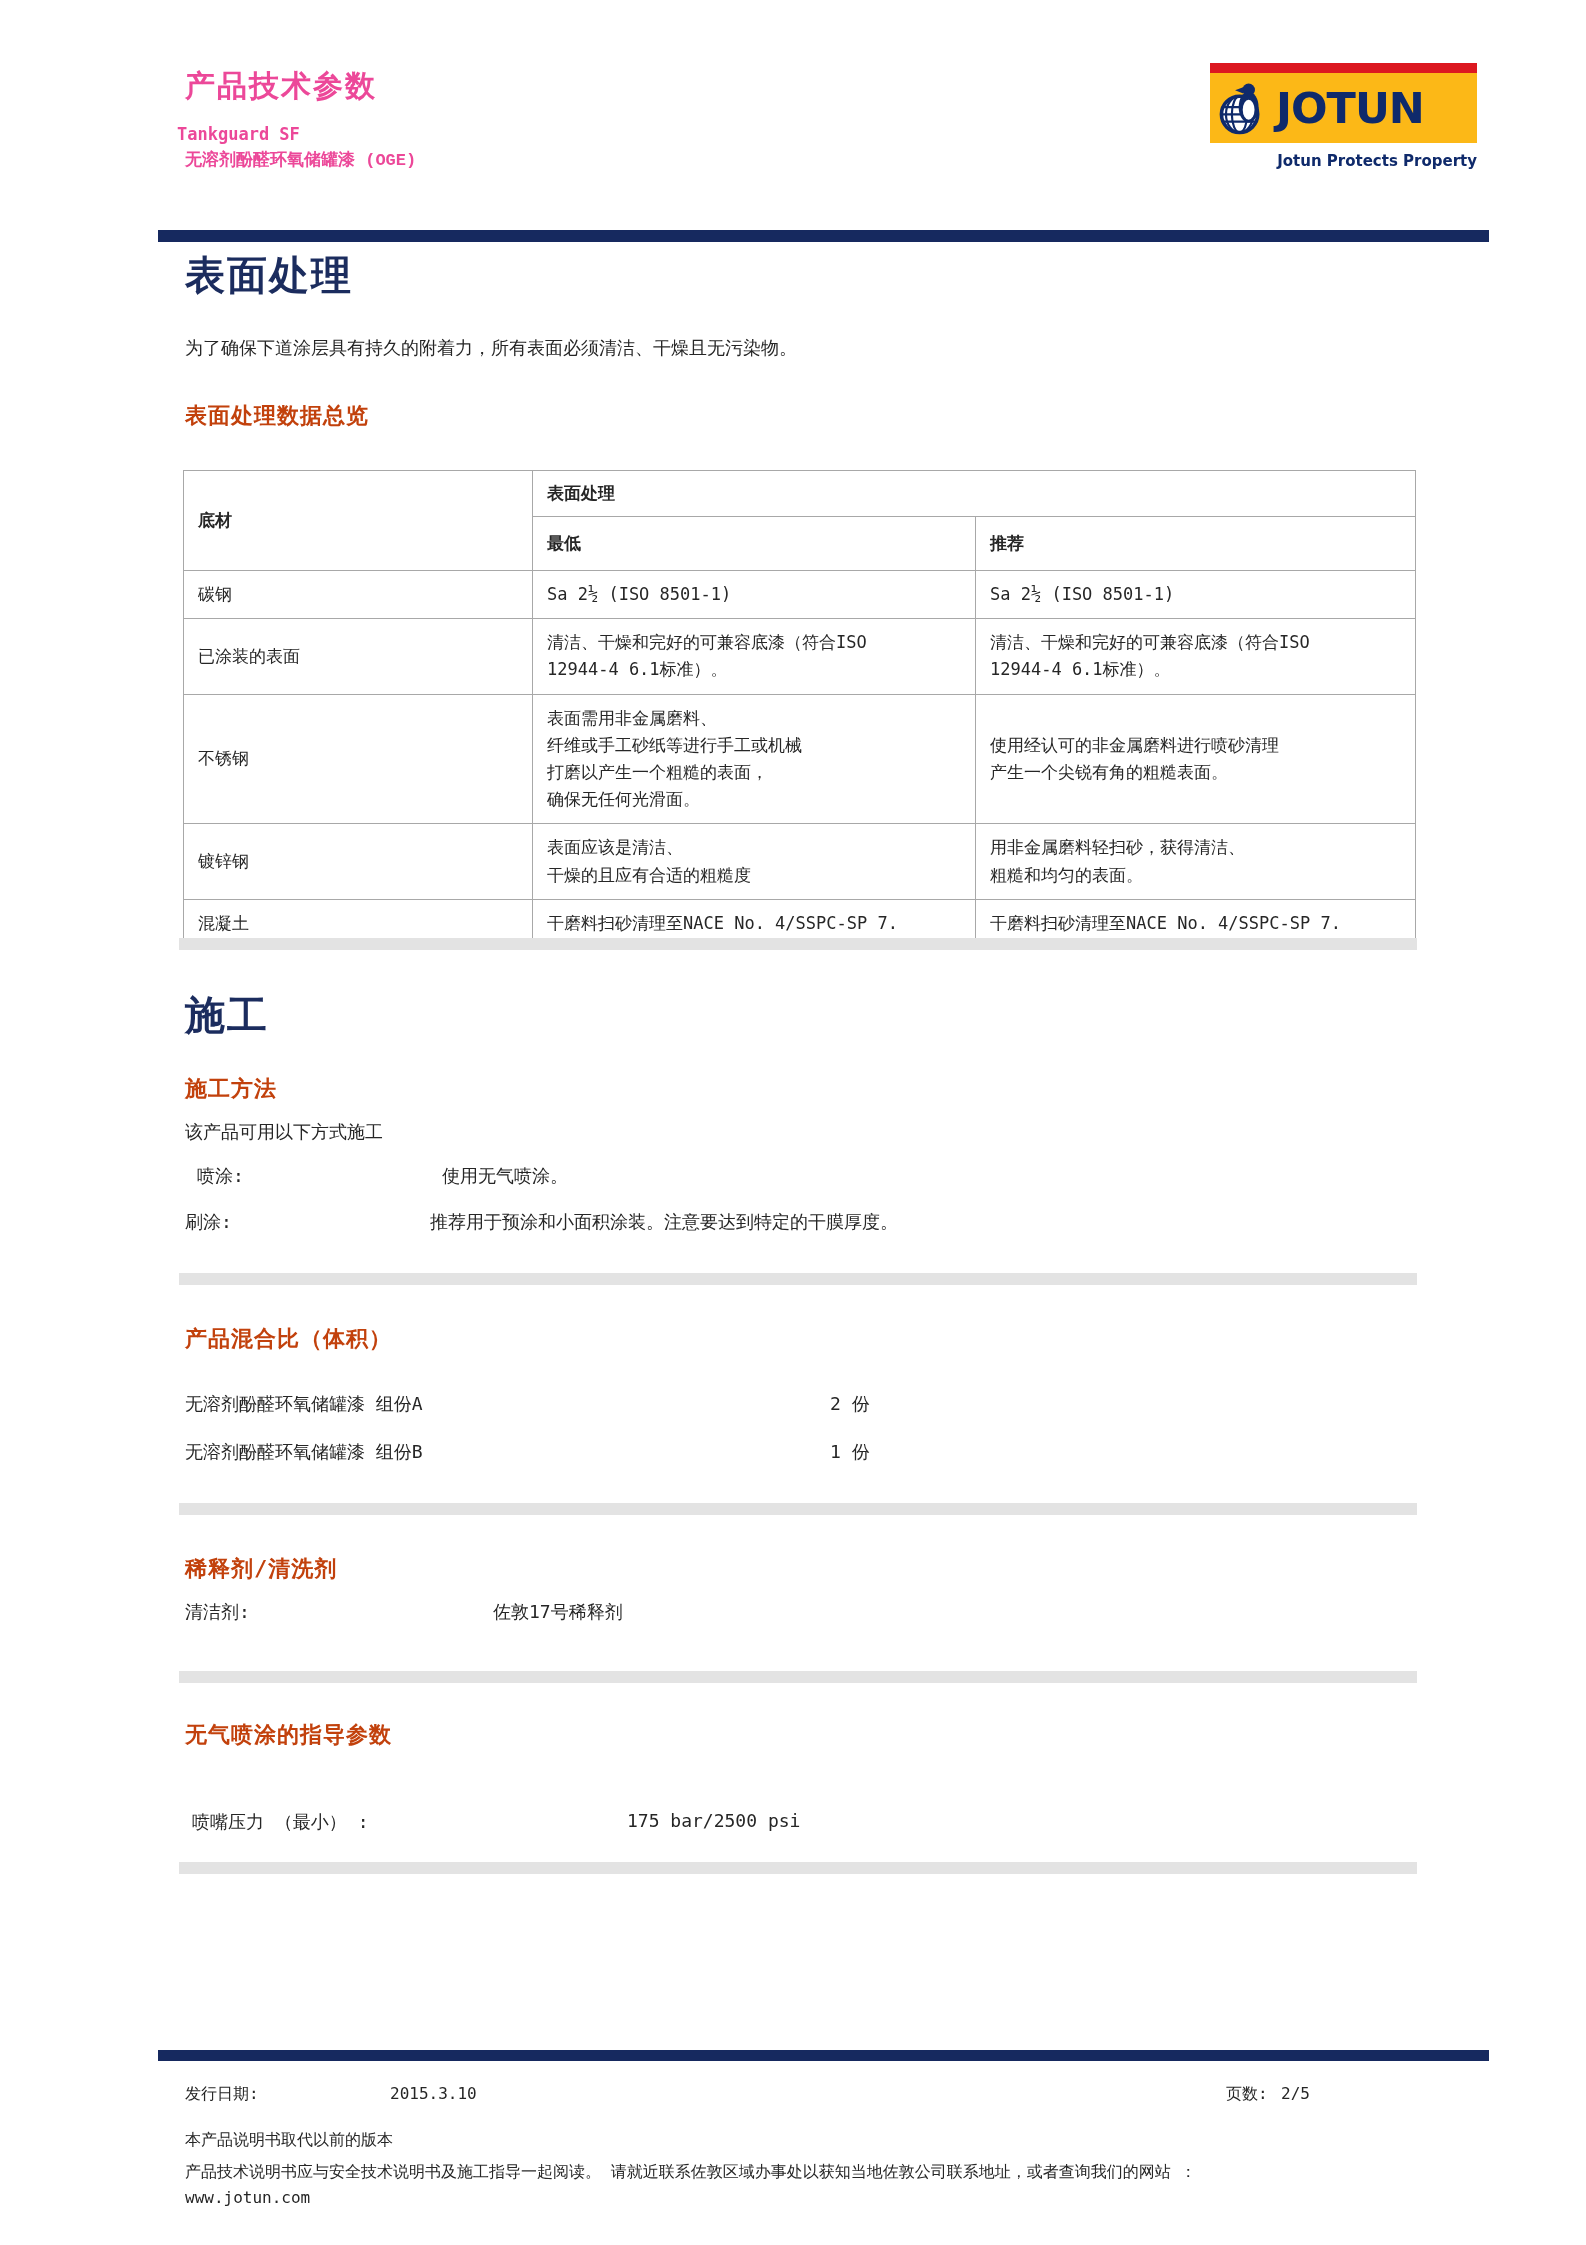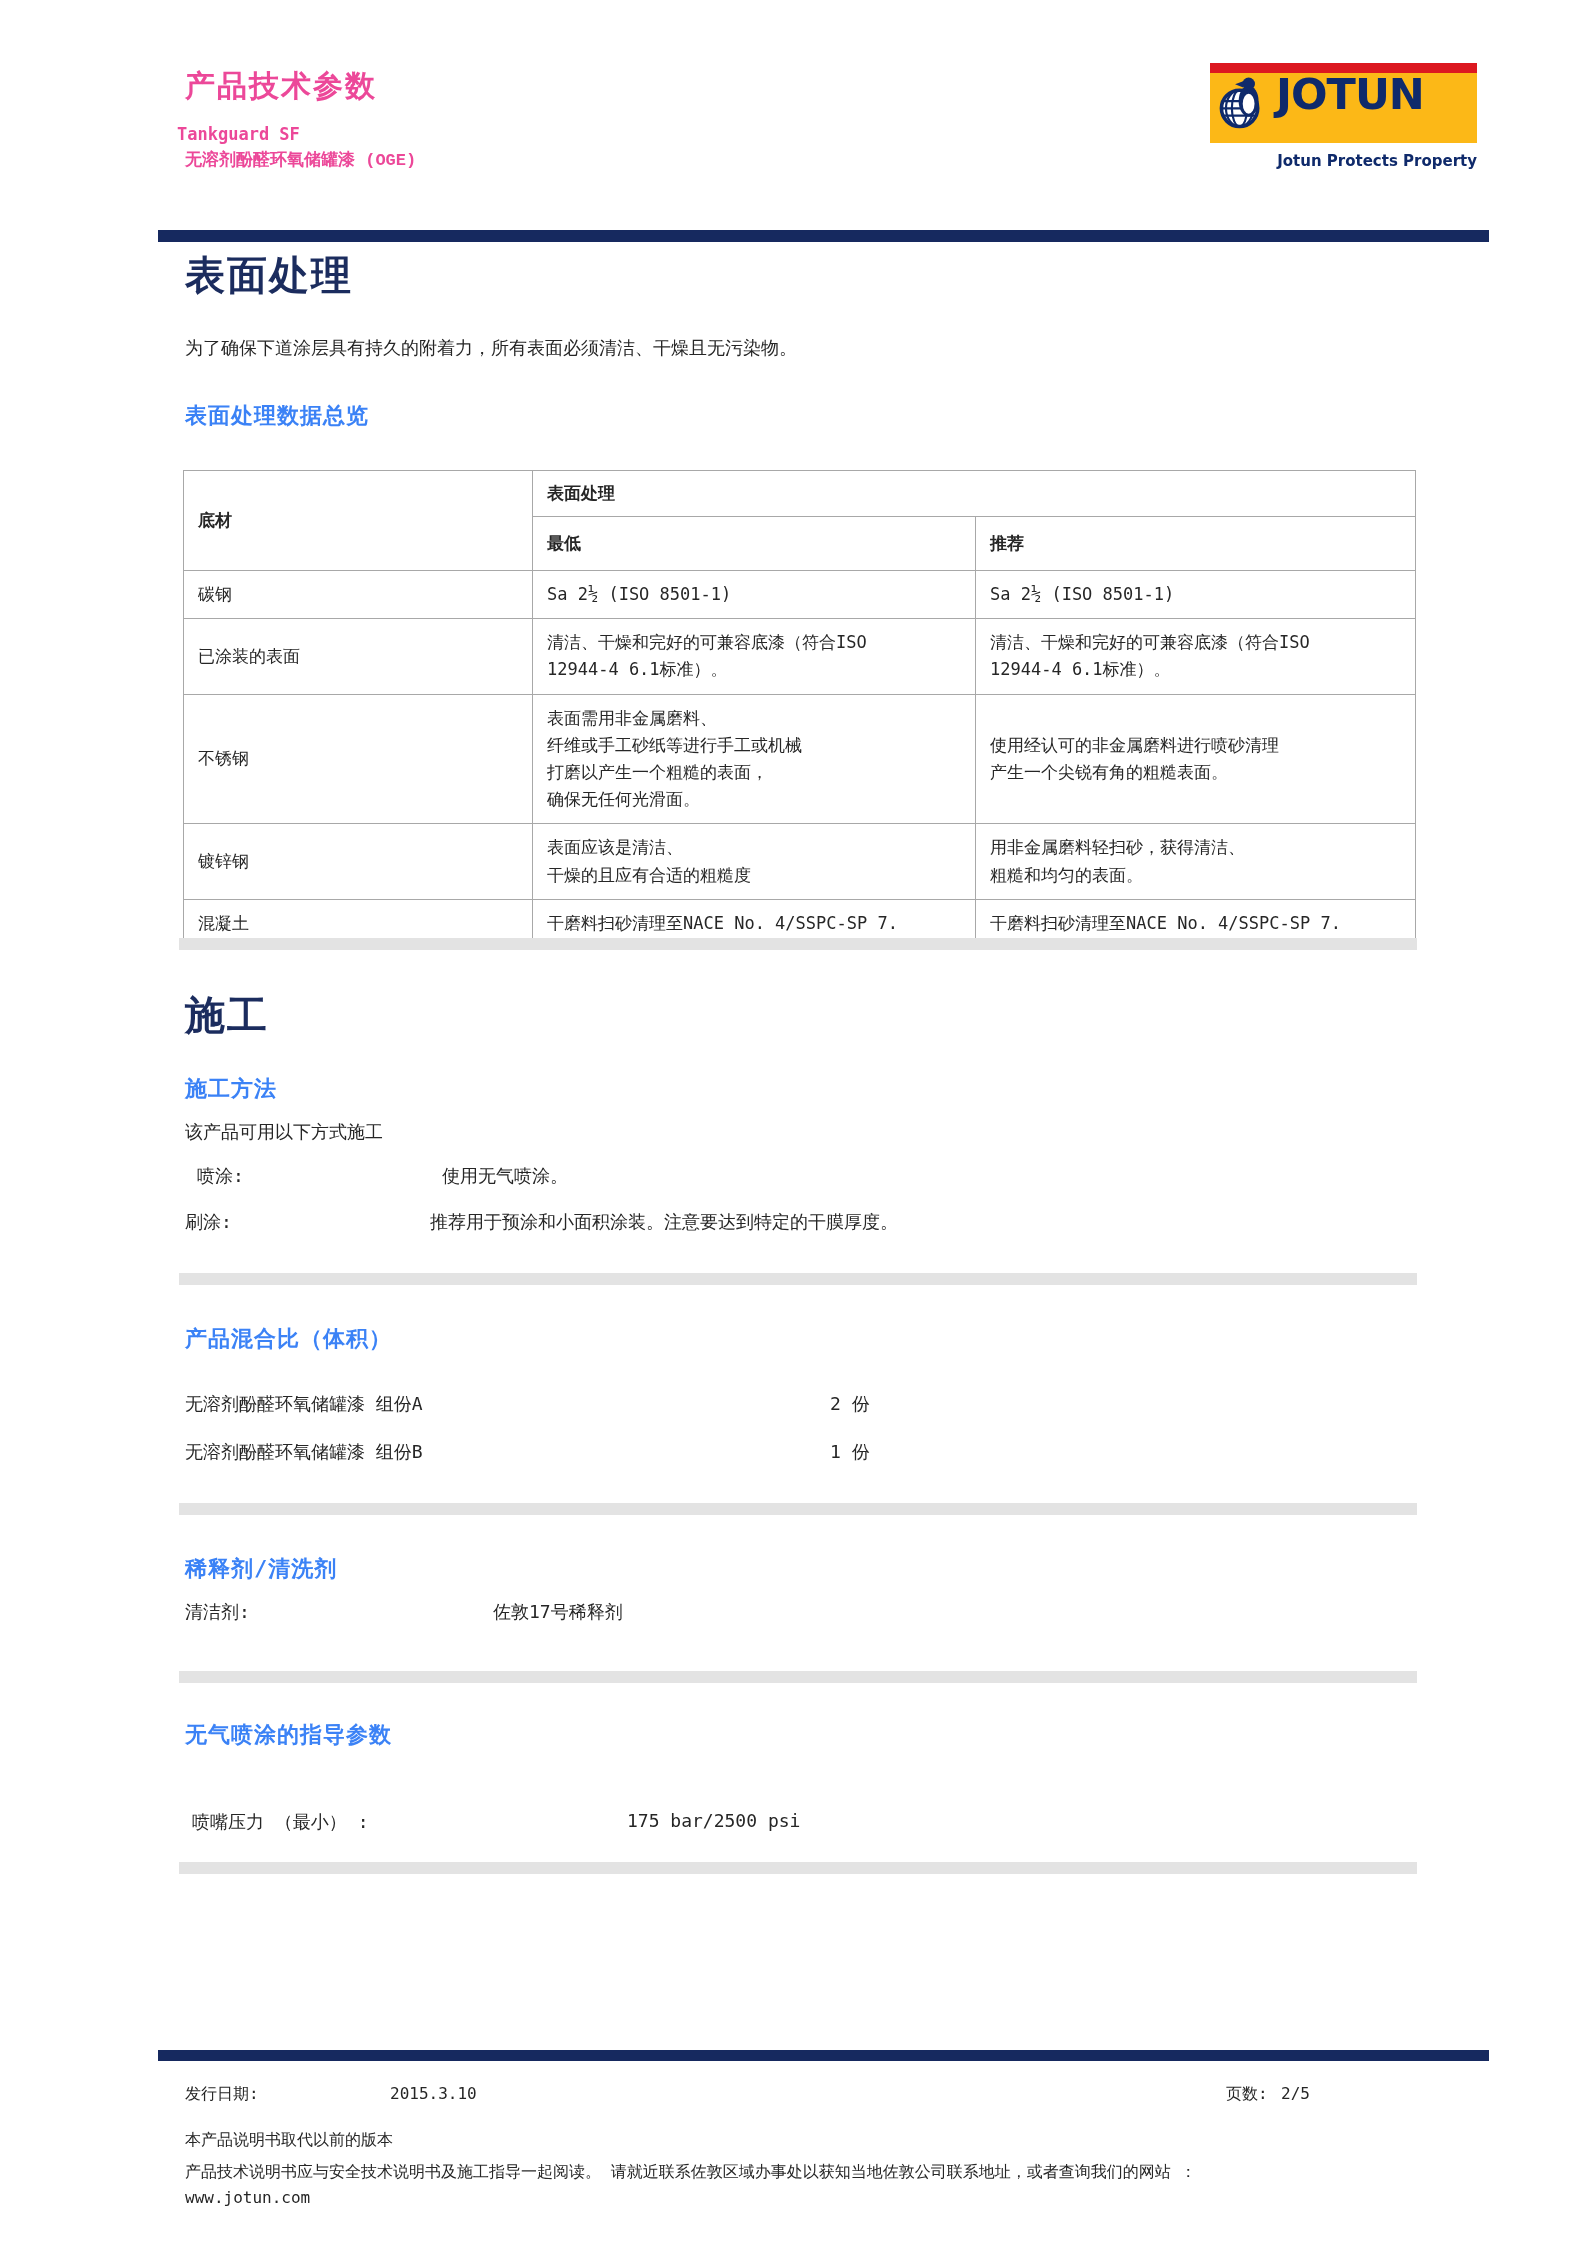--- a/index.html
+++ b/index.html
@@ -10,35 +10,35 @@
     overflow:hidden;
   }
   .abs { position:absolute; }
   .navy { color:#ec4899; }
   .doc-title { left:185px; top:66px; font-size:30px; font-weight:bold; letter-spacing:2px; }
   .product-name { left:177px; top:124px; font-size:17px; font-weight:bold; }
   .product-sub  { left:185px; top:148px; font-size:17px; font-weight:bold;font-family:Liberation Mono, monospace; }
 
   .logo { left:1210px; top:63px; width:267px; height:80px; }
   .logo-red { height:10px; background:#dc1820; }
-  .logo-yellow { height:70px; background:#fcb817; display:flex; padding:0 10px 0 6px; }
+  .logo-yellow { height:70px; background:#fcb817; display:flex; align-items:center; padding:0 10px 0 6px; }
   .logo-mark { width:58px; height:58px; flex:0 0 auto; }
   .logo-text { font-family:"DejaVu Sans","Liberation Sans",sans-serif; font-weight:bold;
                font-size:43px; color:#0f2a6b; letter-spacing:-1px; line-height:1; margin-left:2px; }
   .tagline { left:1210px; top:152px; width:267px; text-align:right;
              font-family:"DejaVu Sans","Liberation Sans",sans-serif;
              font-weight:bold; font-size:15px; color:#0f2a6b; }
 
   .bar { background:#16295f; }
   .bar-top { left:158px; top:230px; width:1331px; height:12px; }
   .bar-bottom { left:158px; top:2050px; width:1331px; height:11px; }
   .divider { left:179px; width:1238px; height:12px; background:#e3e3e3; }
 
   .h1 { font-size:40px; font-weight:600; letter-spacing:2px; color:#1b2c5e; }
-  .h2 { font-size:22px; font-weight:bold; letter-spacing:1px; color:#3b82f6; }
+  .h2 { font-size:22px; font-weight:bold; letter-spacing:1px; color:#c2410c; }
   .body-text { font-size:18px; color:#262626; }
 
   .sec-surface-title { left:185px; top:248px; }
   .surface-intro { left:185px; top:336px; }
   .table-caption { left:185px; top:401px; }
 
   .table-wrap { left:183px; top:470px; }
   .prep-table { border-collapse:collapse; table-layout:fixed; width:1232px; font-size:17px; }
   .prep-table th, .prep-table td {
     border:1px solid #a8a8a8; padding:10px 14px; text-align:left; vertical-align:middle;

